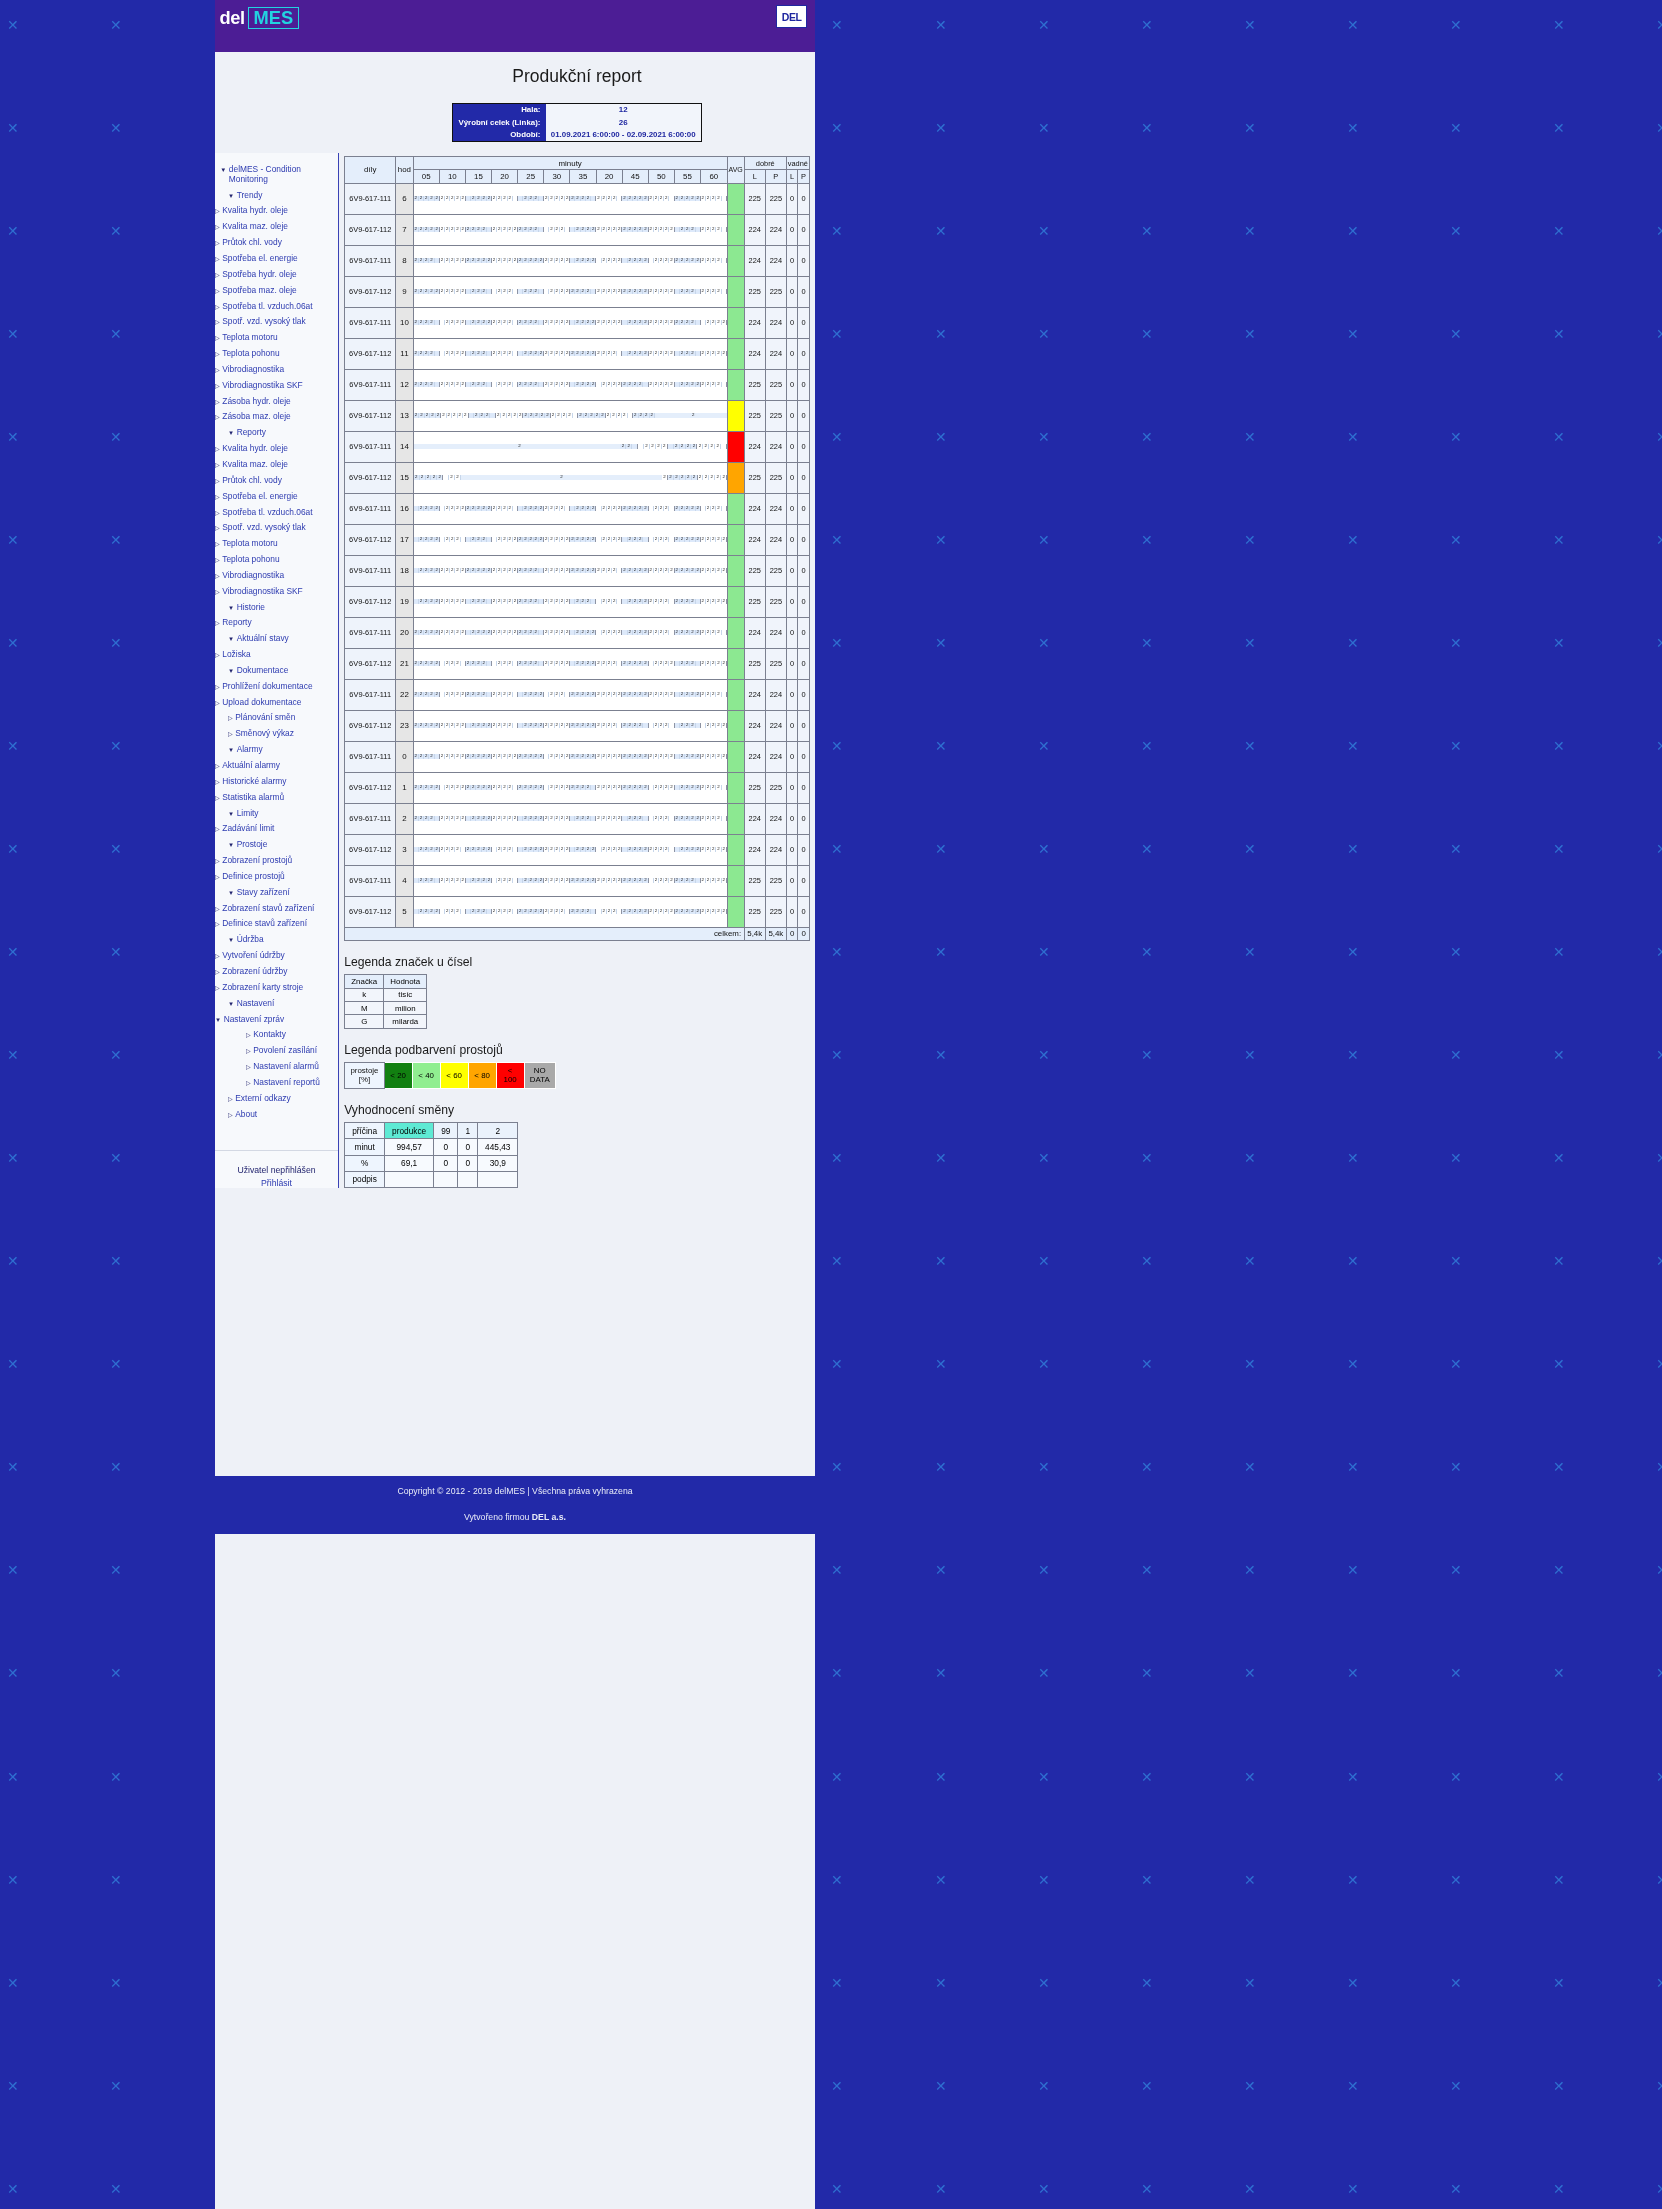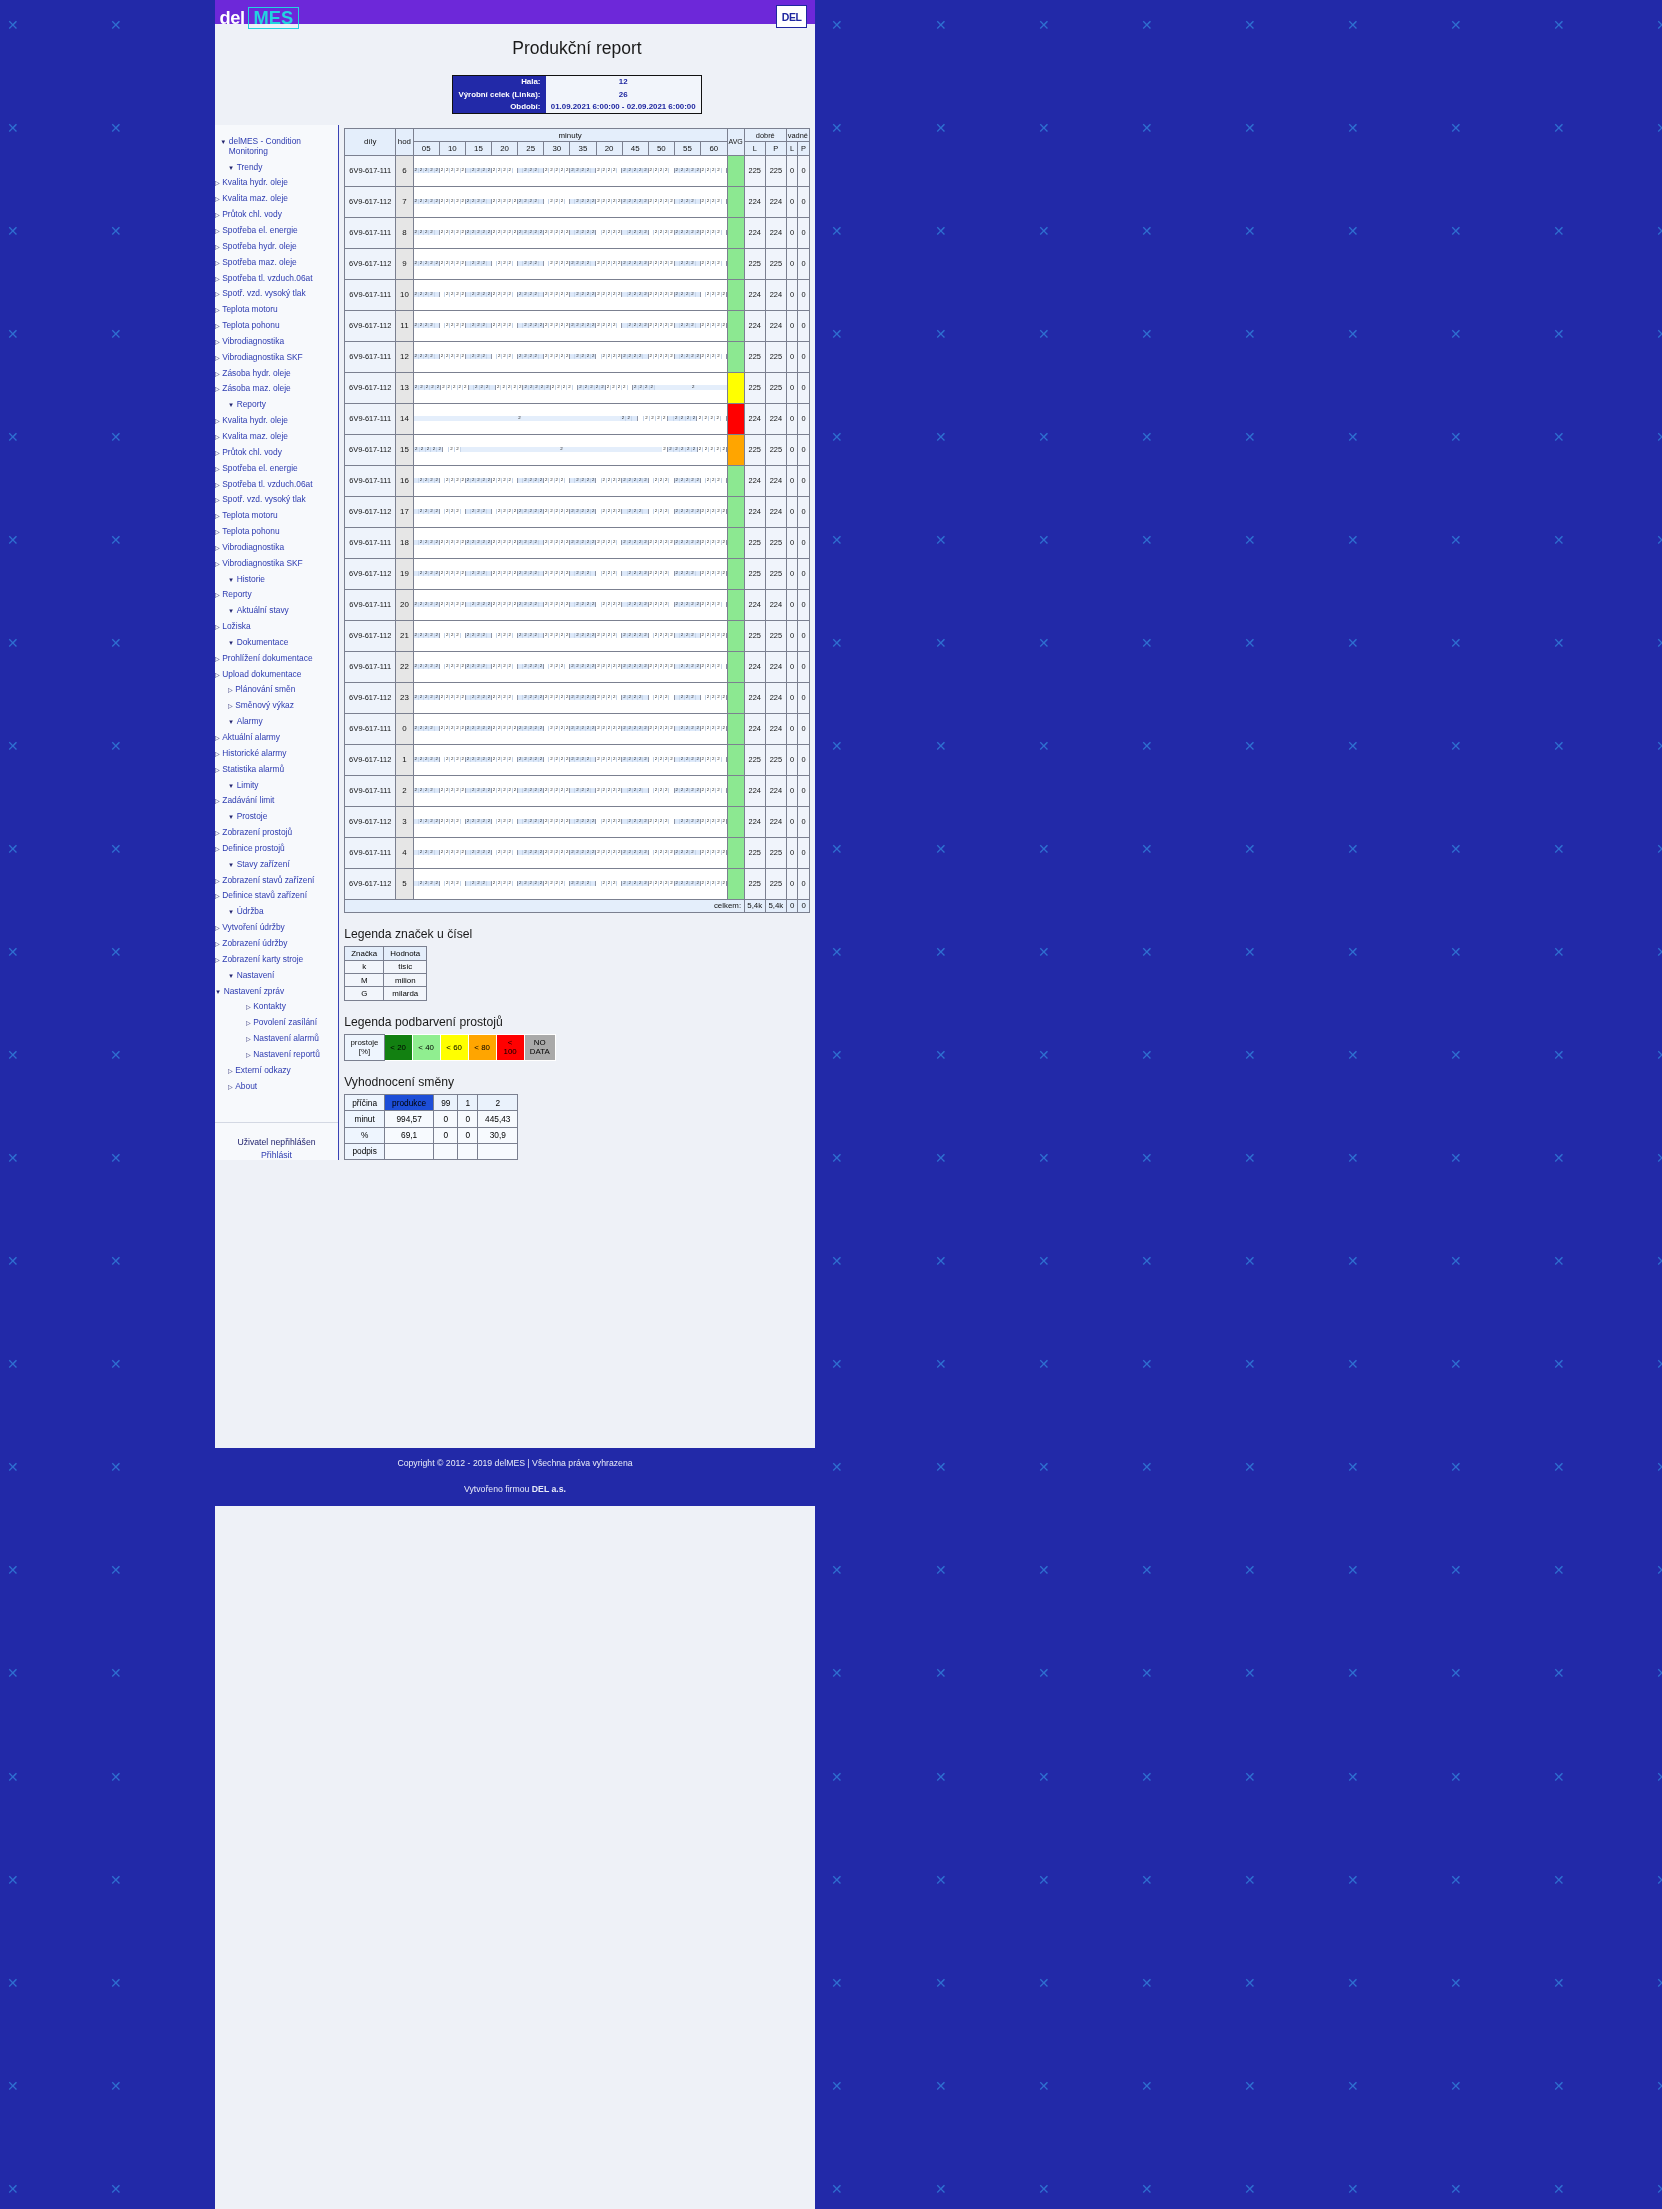--- a/index.html
+++ b/index.html
@@ -12,21 +12,21 @@
     overflow:hidden;
   }
   
   .bg-pattern{position:absolute;inset:0;z-index:0;
     background-image:
       radial-gradient(circle at 0 0, rgba(0,0,0,0) 0, rgba(0,0,0,0) 100%);
   }
   .cross{position:absolute;color:#2f6fd0;font-size:14px;line-height:1;user-select:none;}
   .page{position:absolute;left:215px;top:0;width:600px;height:2210px;background:#eef1f7;z-index:2;}
   .page-inner{position:relative;width:600px;}
-  .topbar{height:24px;background:#6d28d9;}
+  .topbar{height:52px;background:#4c1d95;}
   .logo-wrap{position:absolute;left:4.4px;top:7px;display:flex;align-items:center;}
   .logo-del{color:#ffffff;font-size:18.3px;font-weight:700;letter-spacing:-0.4px;}
   .logo-mes{color:#22d3e0;font-size:18.3px;font-weight:700;border:1.7px solid #22d3e0;padding:0 4.4px;margin-left:3.5px;line-height:1.05;}
   .del-badge{position:absolute;right:7.9px;top:5.2px;width:31px;height:23px;background:#ffffff;border:1.7px solid #1f27a0;display:flex;align-items:center;justify-content:center;}
   .del-badge span{color:#1f27a0;font-size:10.5px;font-weight:700;letter-spacing:-0.4px;}
   .subbar{height:28px;background:#f7f9fc;border-bottom:0.9px solid #3a42b5;position:relative;}
   .print-btn{position:absolute;right:3.5px;top:3.5px;background:#2229a8;color:#fff;font-size:9.6px;border-radius:2.6px;padding:3.5px 7.9px;border:none;cursor:pointer;}
   .body-cols{display:flex;align-items:flex-end;}
   .sidebar{width:124px;min-width:124px;background:#f7f9fc;border-right:0.9px solid #3a42b5;padding-top:8.7px;}
   .nav-item{font-size:8.4px;color:#2d3bb0;padding:3.1px 1.7px 3.1px 0;display:flex;align-items:flex-start;line-height:1.15;cursor:pointer;}
@@ -73,21 +73,21 @@
   h2.leg{font-size:12.2px;font-weight:400;color:#1a1a1a;margin:14px 0 5.2px 0;}
   .znacky{border:0.9px solid #7b8090;font-size:7.9px;background:#f2f5fb;}
   .znacky td,.znacky th{border:0.9px solid #7b8090;padding:1.7px 6.1px;text-align:center;font-weight:400;}
   .znacky thead td{background:#e4eefb;}
   .pbtbl{border-collapse:collapse;font-size:7.9px;}
   .pbtbl td{border:0.9px solid #ffffff;text-align:center;padding:3.5px 5.2px;}
   .pbtbl td.hdr{background:#eef5fe;border:0.9px solid #7b8090;color:#111;width:35px;line-height:1.15;}
   .vyh{border:0.9px solid #7b8090;font-size:8.3px;background:#f7fafe;}
   .vyh td{border:0.9px solid #7b8090;padding:2.6px 7px;text-align:center;}
   .vyh td.lbl{background:#eef5fe;}
-  .vyh td.prod{background:#1d4ed8;margin-top:33px;}
+  .vyh td.prod{background:#5eead4;margin-top:33px;}
   .vyh td.hc{background:#eaf2fc;}
   .footer{background:#2229a8;color:#e9ecf8;text-align:center;font-size:8.7px;padding:9.6px 0 0 0;height:58px;}
   .footer .f2{margin-top:16.6px;}
   .footer b{font-weight:700;}
 </style>
 </head>
 <body>
 
 <div class="bg-pattern" id="bgpat">
     <span class="cross" style="left: 7px; top: 17.5px;">✕</span>

